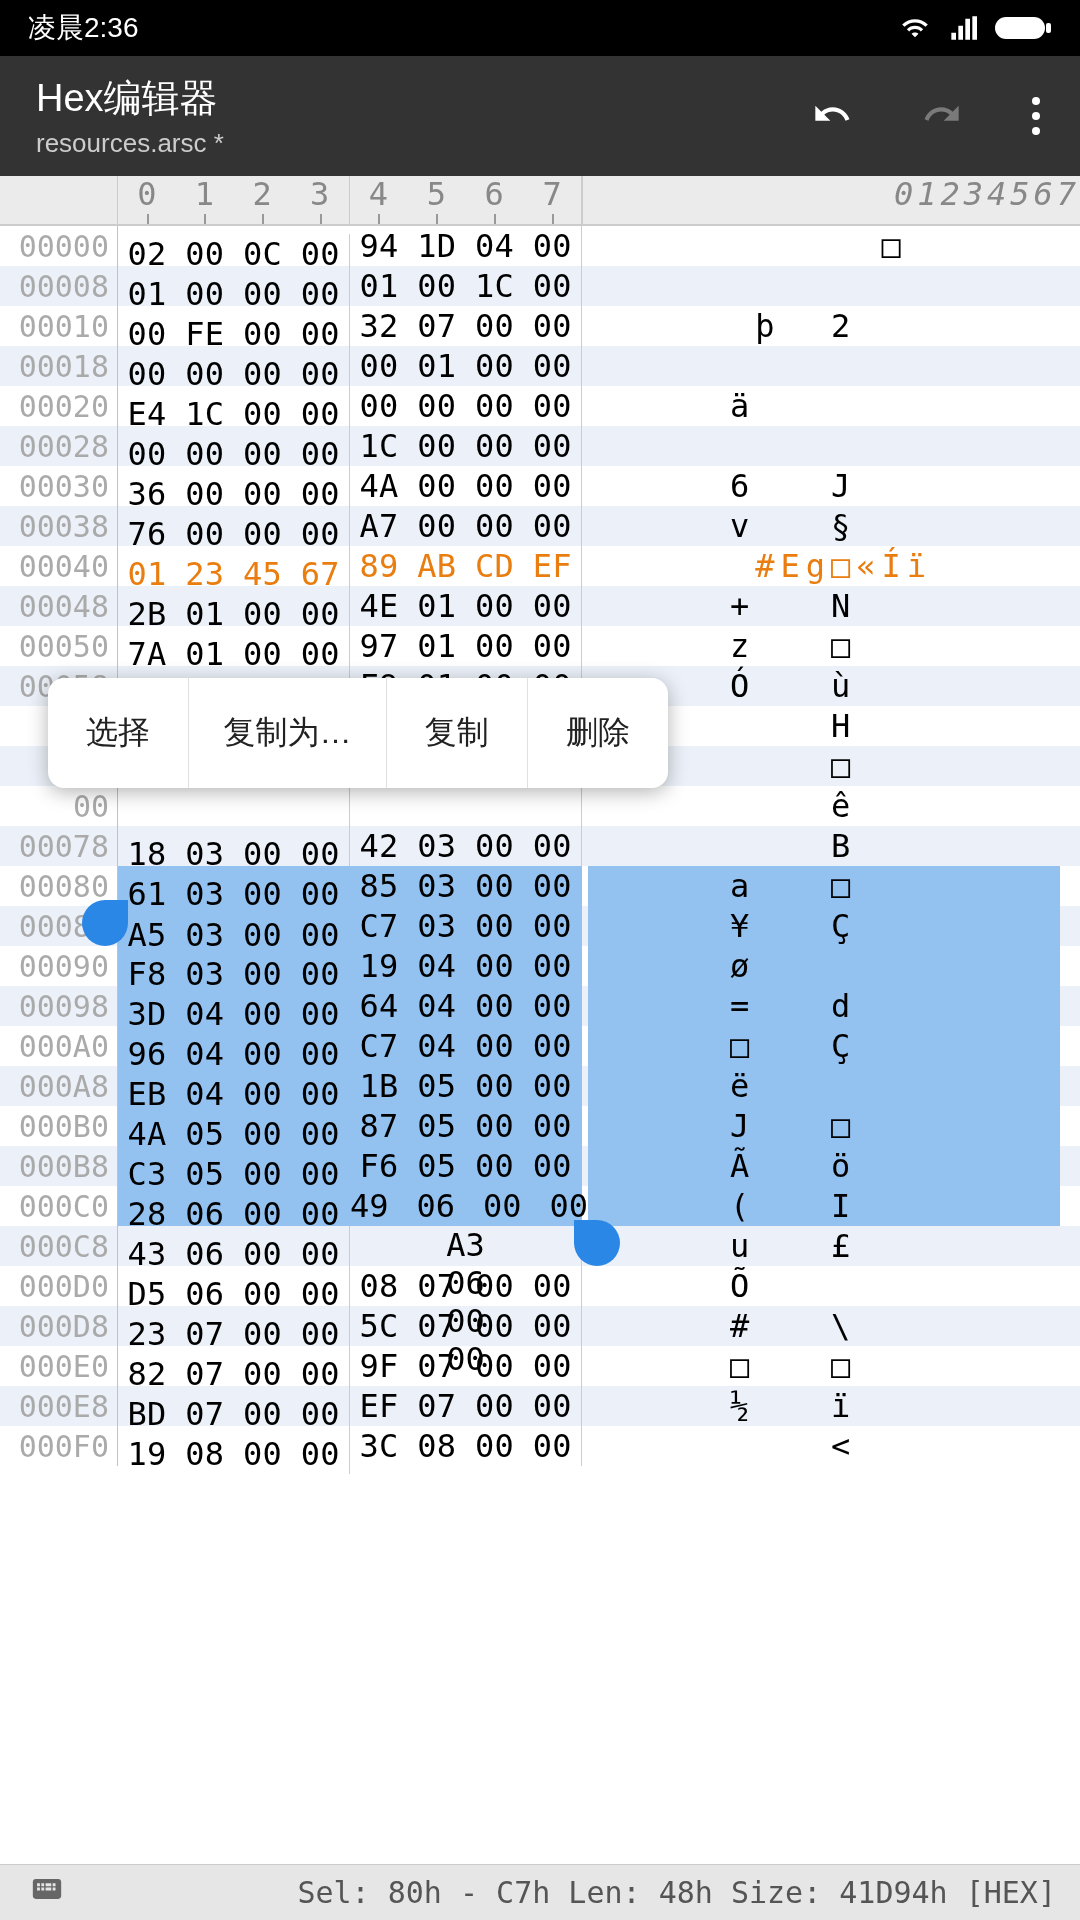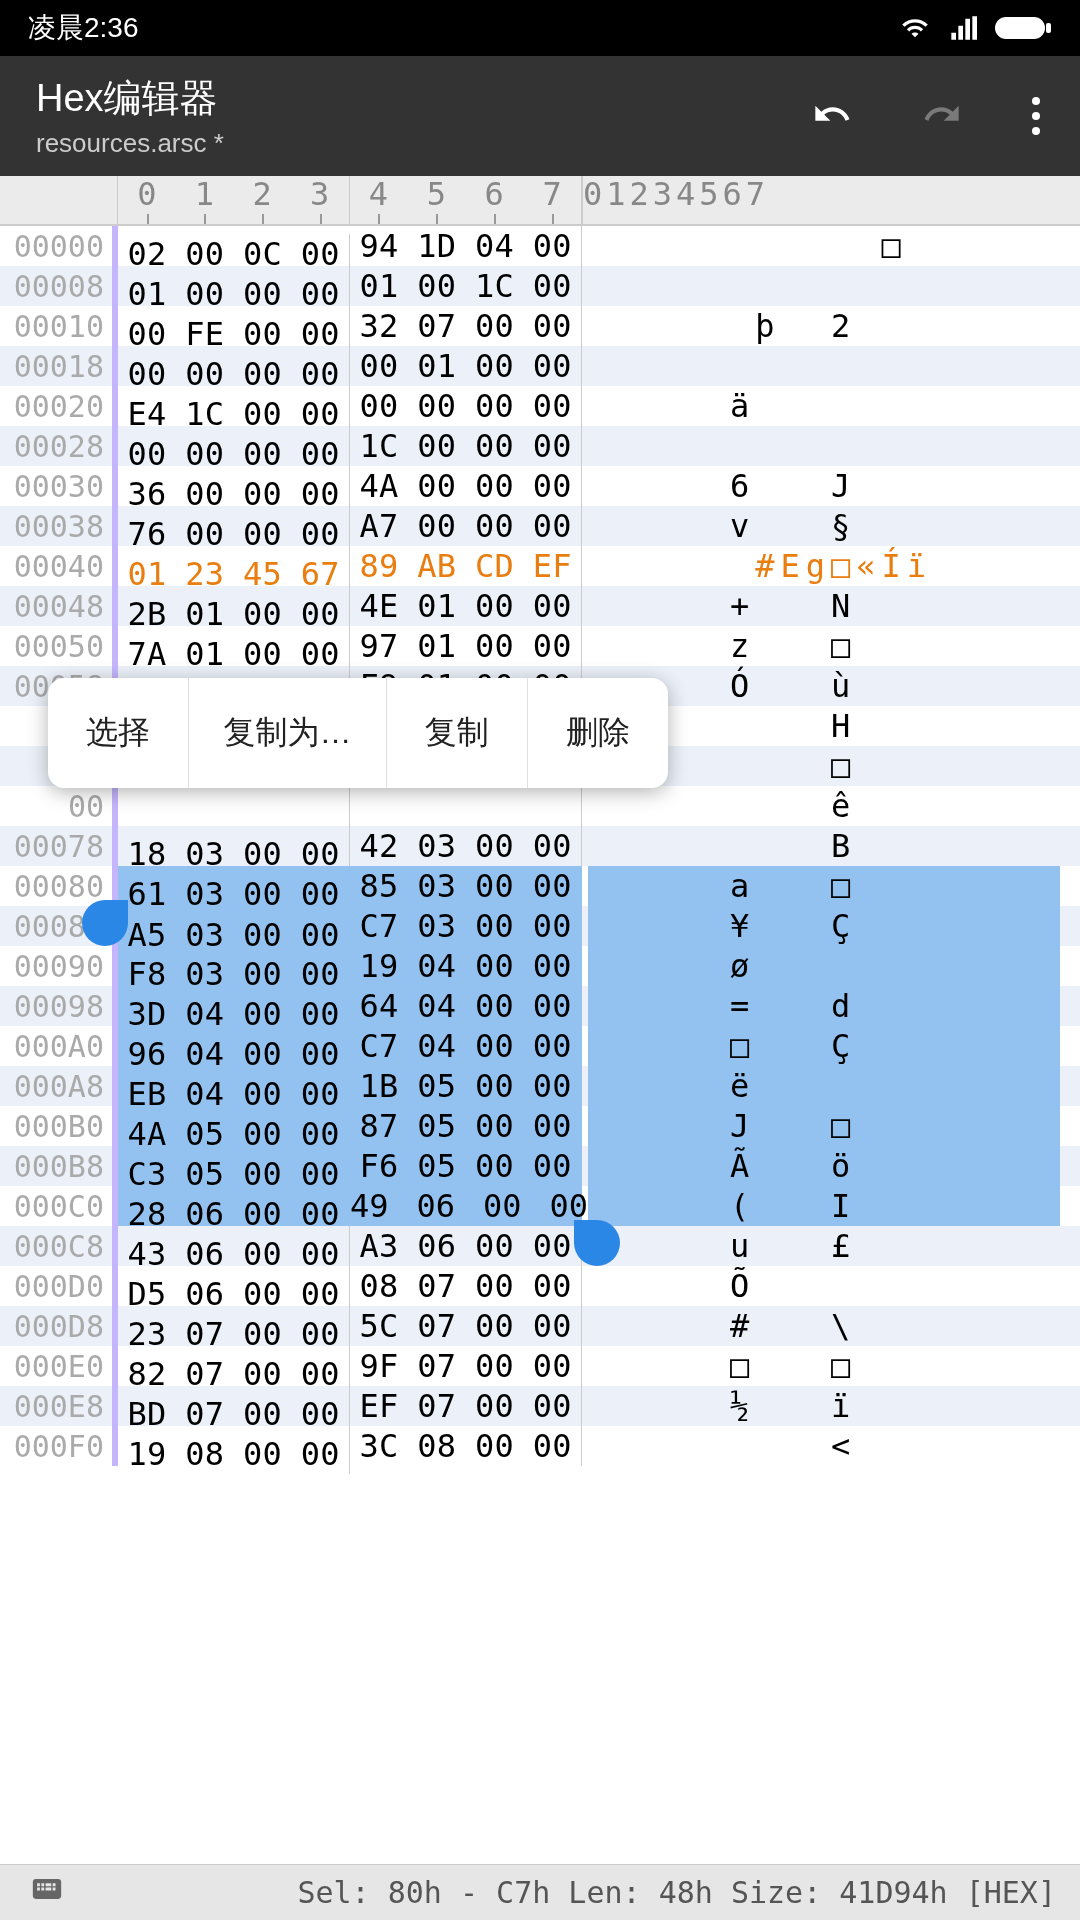--- a/index.html
+++ b/index.html
@@ -19,26 +19,26 @@
   .dots { display:flex; flex-direction:column; gap:7px; padding:10px; }
   .dots span { width:8px; height:8px; border-radius:50%; background:#fff; }
   
   .ruler { height:50px; background:#ebebeb; border-bottom:2px solid #ccc; display:flex; font-family:monospace; font-size:32px; color:#888; position:relative; }
   .ruler .offset-col { width:118px; border-right:1px solid #ccc; }
   .ruler .hexcols { width:464px; display:flex; }
   .ruler .hexcols.first { border-right:1px solid #ccc; }
   .ruler .hexcols.second { border-right:1px solid #ccc; }
   .ruler .hc { flex:1; text-align:center; position:relative; line-height:36px; }
   .ruler .hc::after { content:""; position:absolute; bottom:0; left:50%; width:2px; height:10px; background:#999; }
-  .ruler .asc { flex:1; text-align:left; letter-spacing:4px; line-height:36px; }
+  .ruler .asc { flex:1; text-align:right; letter-spacing:4px; line-height:36px;font-style:italic; }
   
   .hex-area { position:relative; font-family:monospace; }
   .row { height:40px; display:flex; align-items:center; font-size:32px; }
   .row.alt { background:#ecf1f9; }
-  .row .offset { width:118px; text-align:center; padding-right:8px; color:#aaa; border-right:6px solid #c4b5fd; height:100%; display:flex; align-items:center; justify-content:flex-end; font-size:30px; }
+  .row .offset { width:118px; text-align:center; padding-right:8px; color:#aaa; border-right:1px solid #c4b5fd; height:100%; display:flex; align-items:center; justify-content:flex-end; font-size:30px; }
   .row .bytes { width:464px; display:flex; height:100%; align-items:center; }
   .row .bytes.first { border-right:1px solid #ccc;margin-top:16px; }
   .row .bytes.second { border-right:1px solid #ccc; }
   .row .b { flex:1; text-align:center; position:relative; z-index:1; }
   .row .ascii { flex:1; text-align:center; letter-spacing:6px; white-space:pre; position:relative; z-index:1; }
   .row.hl .b, .row.hl .ascii { color:#e97d0f; }
   
   .sel-overlay { position:absolute; background:#93c2f0; z-index:0; }
   
   .handle { position:absolute; width:46px; height:46px; background:#2a87e5; border-radius:50%; z-index:5; }
@@ -524,21 +524,21 @@
       <div class="ascii">(   I   </div>
     </div>
     <div class="row alt">
       <div class="offset">000C8</div>
       <div class="bytes first" style="width: 232px;">
         <div class="b">43</div>
         <div class="b">06</div>
         <div class="b">00</div>
         <div class="b">00</div>
       </div>
-      <div class="bytes second" style="width: 232px;">
+      <div class="bytes second" style="width: 232px; flex-direction: column;">
         <div class="b">A3</div>
         <div class="b">06</div>
         <div class="b">00</div>
         <div class="b">00</div>
       </div>
       <div class="ascii">u   £   </div>
     </div>
     <div class="row">
       <div class="offset">000D0</div>
       <div class="bytes first" style="width: 232px;">

